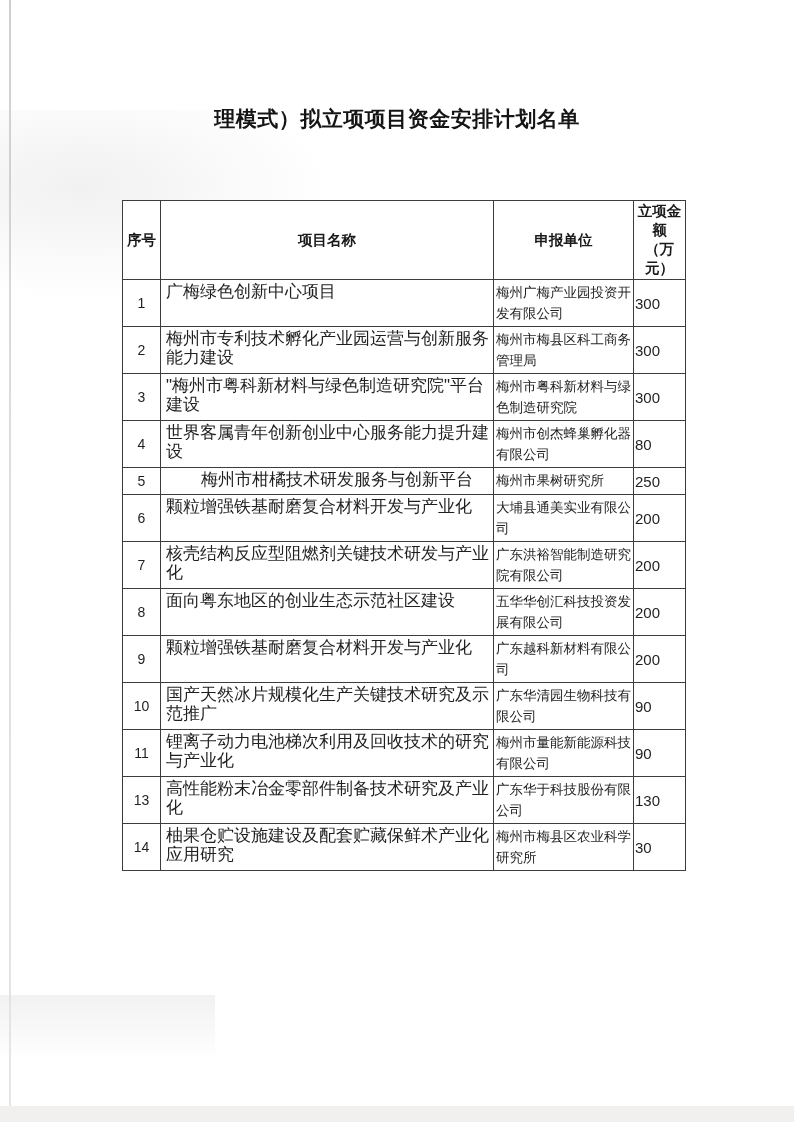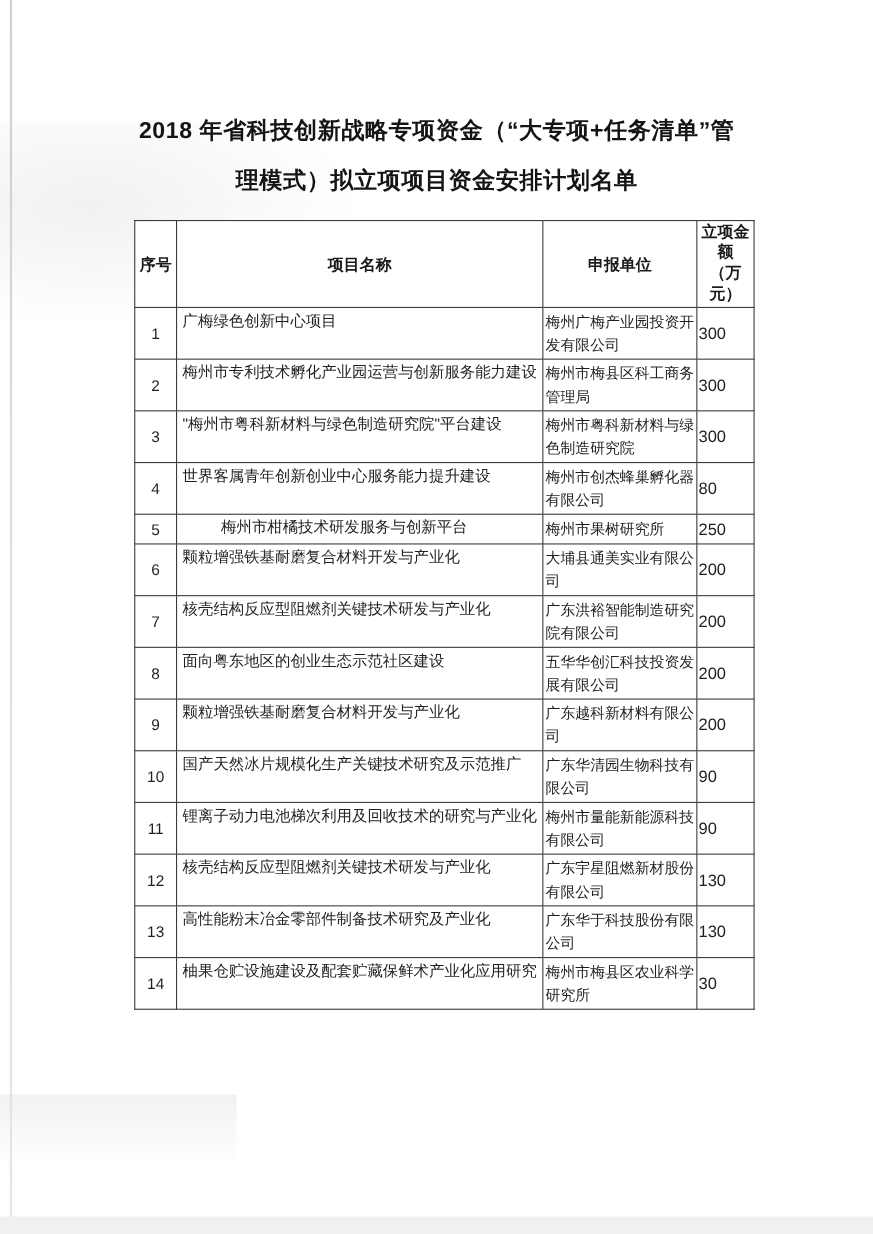--- a/index.html
+++ b/index.html
@@ -86,21 +86,21 @@
     line-height: 19px;
   }
   td.cell-index {
     text-align: center;
     vertical-align: middle;
     font-size: 14px;
   }
   td.cell-project {
     vertical-align: top;
     padding: 2px 2px 2px 5px;
-    font-size: 14px;
+    font-size: 17px;
     line-height: 19px;
     height: 38px;
   }
   td.cell-applicant {
     vertical-align: top;
     padding: 2px;
     font-size: 13.5px;
     line-height: 21px;
   }
   td.cell-amount {
@@ -114,21 +114,20 @@
 <body>
 
 <div id="page">
 
   <div class="scan-edge-left"></div>
   <div class="scan-smudge-top"></div>
   <div class="scan-smudge-bottom"></div>
   <div class="scan-band-bottom"></div>
 
   <div class="title-block">
-    <div>2018 年省科技创新战略专项资金（“大专项+任务清单”管</div>
     <div>理模式）拟立项项目资金安排计划名单</div>
   </div>
 
   <table class="doc-table">
     <colgroup>
       <col class="c-index">
       <col class="c-project">
       <col class="c-applicant">
       <col class="c-amount">
     </colgroup>
@@ -212,26 +211,20 @@
       <td class="cell-amount">90</td>
     </tr>
 
     <tr>
       <td class="cell-index">11</td>
       <td class="cell-project">锂离子动力电池梯次利用及回收技术的研究与产业化</td>
       <td class="cell-applicant">梅州市量能新能源科技有限公司</td>
       <td class="cell-amount">90</td>
     </tr>
 
-    <tr>
-      <td class="cell-index">12</td>
-      <td class="cell-project">核壳结构反应型阻燃剂关键技术研发与产业化</td>
-      <td class="cell-applicant">广东宇星阻燃新材股份有限公司</td>
-      <td class="cell-amount">130</td>
-    </tr>
 
     <tr>
       <td class="cell-index">13</td>
       <td class="cell-project">高性能粉末冶金零部件制备技术研究及产业化</td>
       <td class="cell-applicant">广东华于科技股份有限公司</td>
       <td class="cell-amount">130</td>
     </tr>
 
     <tr>
       <td class="cell-index">14</td>

